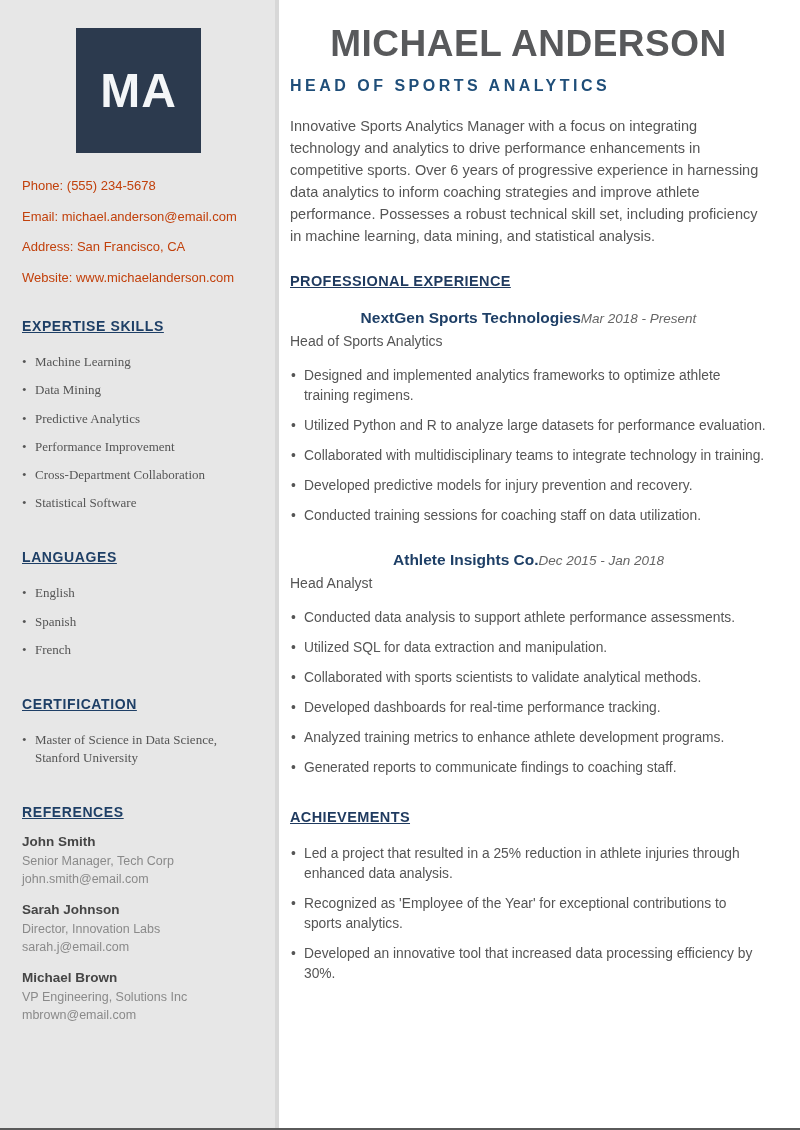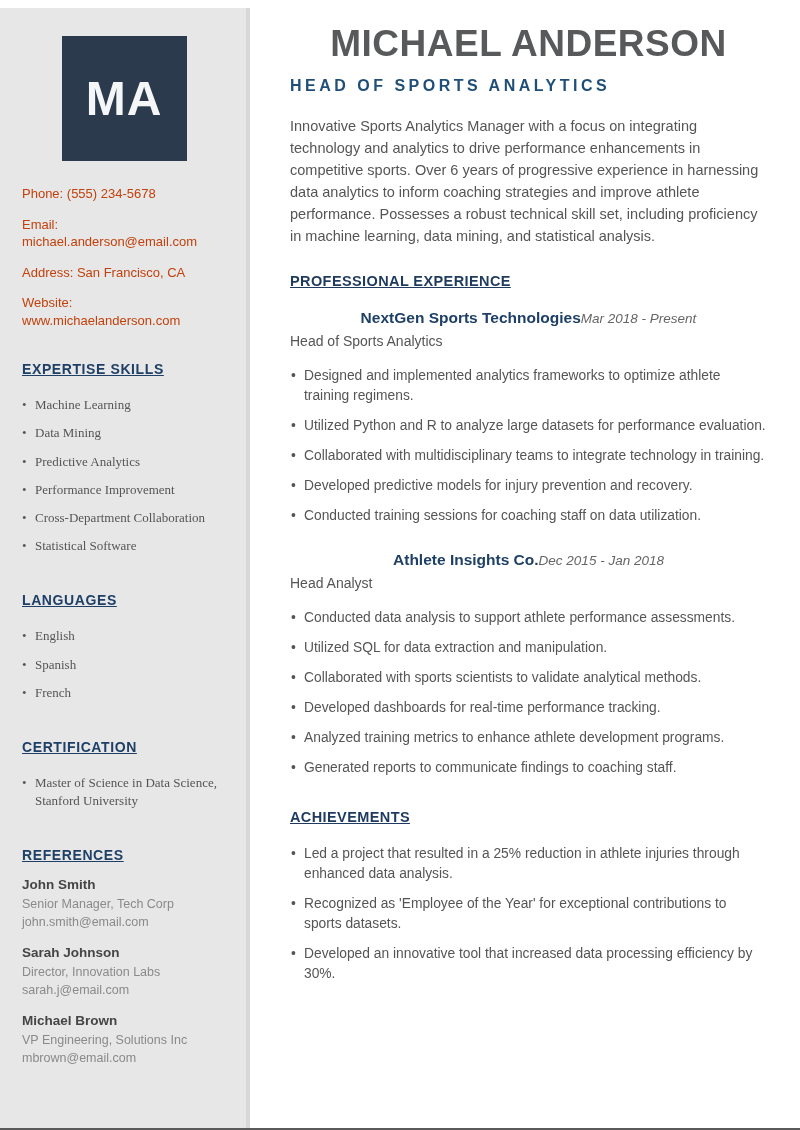--- a/index.html
+++ b/index.html
@@ -11,22 +11,22 @@
     width: 800px;
     height: 1130px;
     overflow: hidden;
   }
   .page-edge-bottom {
     position: absolute; left: 0; bottom: 0; width: 100%; height: 2px;
     background: #5a5a5a; z-index: 5;
   }
   
   .sidebar {
-    position: absolute; left: 0; top: 8px; bottom: 0;
-    width: 250px;
+    position: absolute; left: 0; top: 0; bottom: 0;
+    width: 279px;
     background: #e7e7e7;
     border-right: 4px solid #d8d8d8;
     padding: 28px 20px 20px 22px;
   }
   .avatar {
     width: 125px; height: 125px;
     margin: 0 auto;
     background: #2c3a4e;
     color: #f4f6f8;
     display: flex; align-items: center; justify-content: center;
@@ -205,18 +205,18 @@
       <li>Collaborated with sports scientists to validate analytical methods.</li>
       <li>Developed dashboards for real-time performance tracking.</li>
       <li>Analyzed training metrics to enhance athlete development programs.</li>
       <li>Generated reports to communicate findings to coaching staff.</li>
     </ul>
   </div>
 
   <div class="section-heading">ACHIEVEMENTS</div>
   <ul class="bullets achievements">
     <li>Led a project that resulted in a 25% reduction in athlete injuries through enhanced data analysis.</li>
-    <li>Recognized as 'Employee of the Year' for exceptional contributions to sports datasets.</li>
+    <li>Recognized as 'Employee of the Year' for exceptional contributions to sports analytics.</li>
     <li>Developed an innovative tool that increased data processing efficiency by 30%.</li>
   </ul>
 </main>
 
 <div class="page-edge-bottom"></div>
 
 </body></html>

